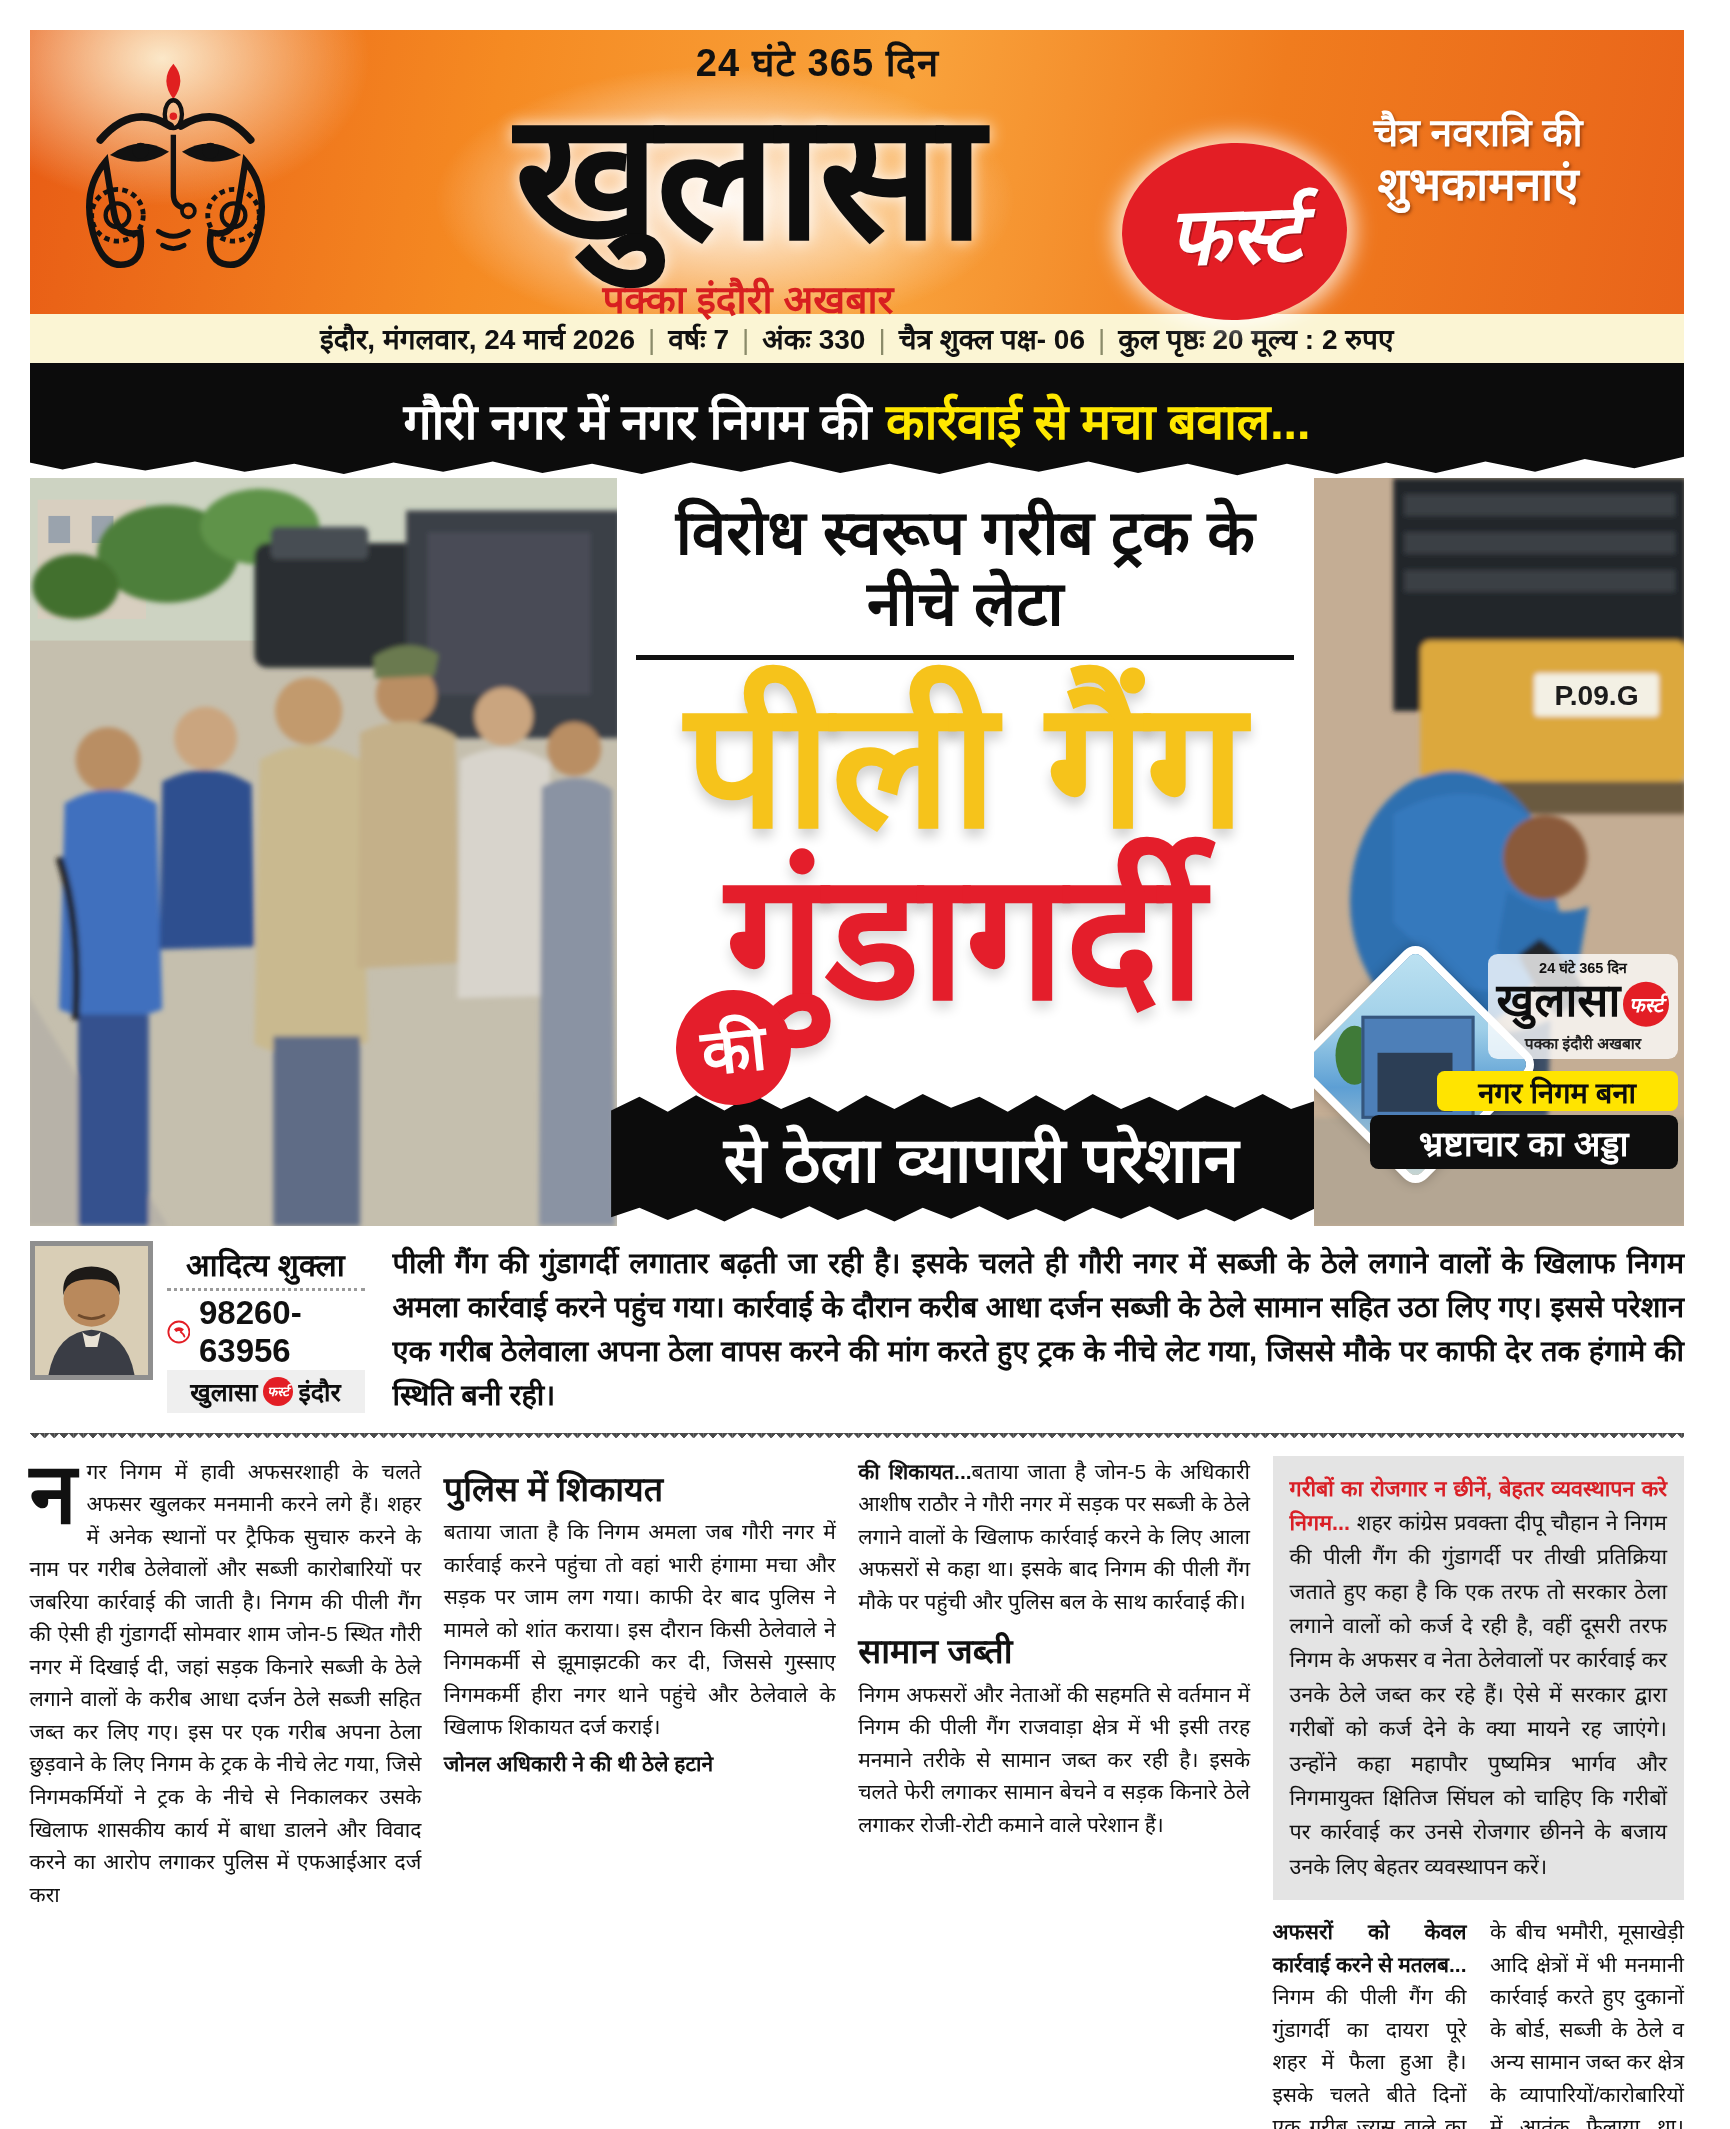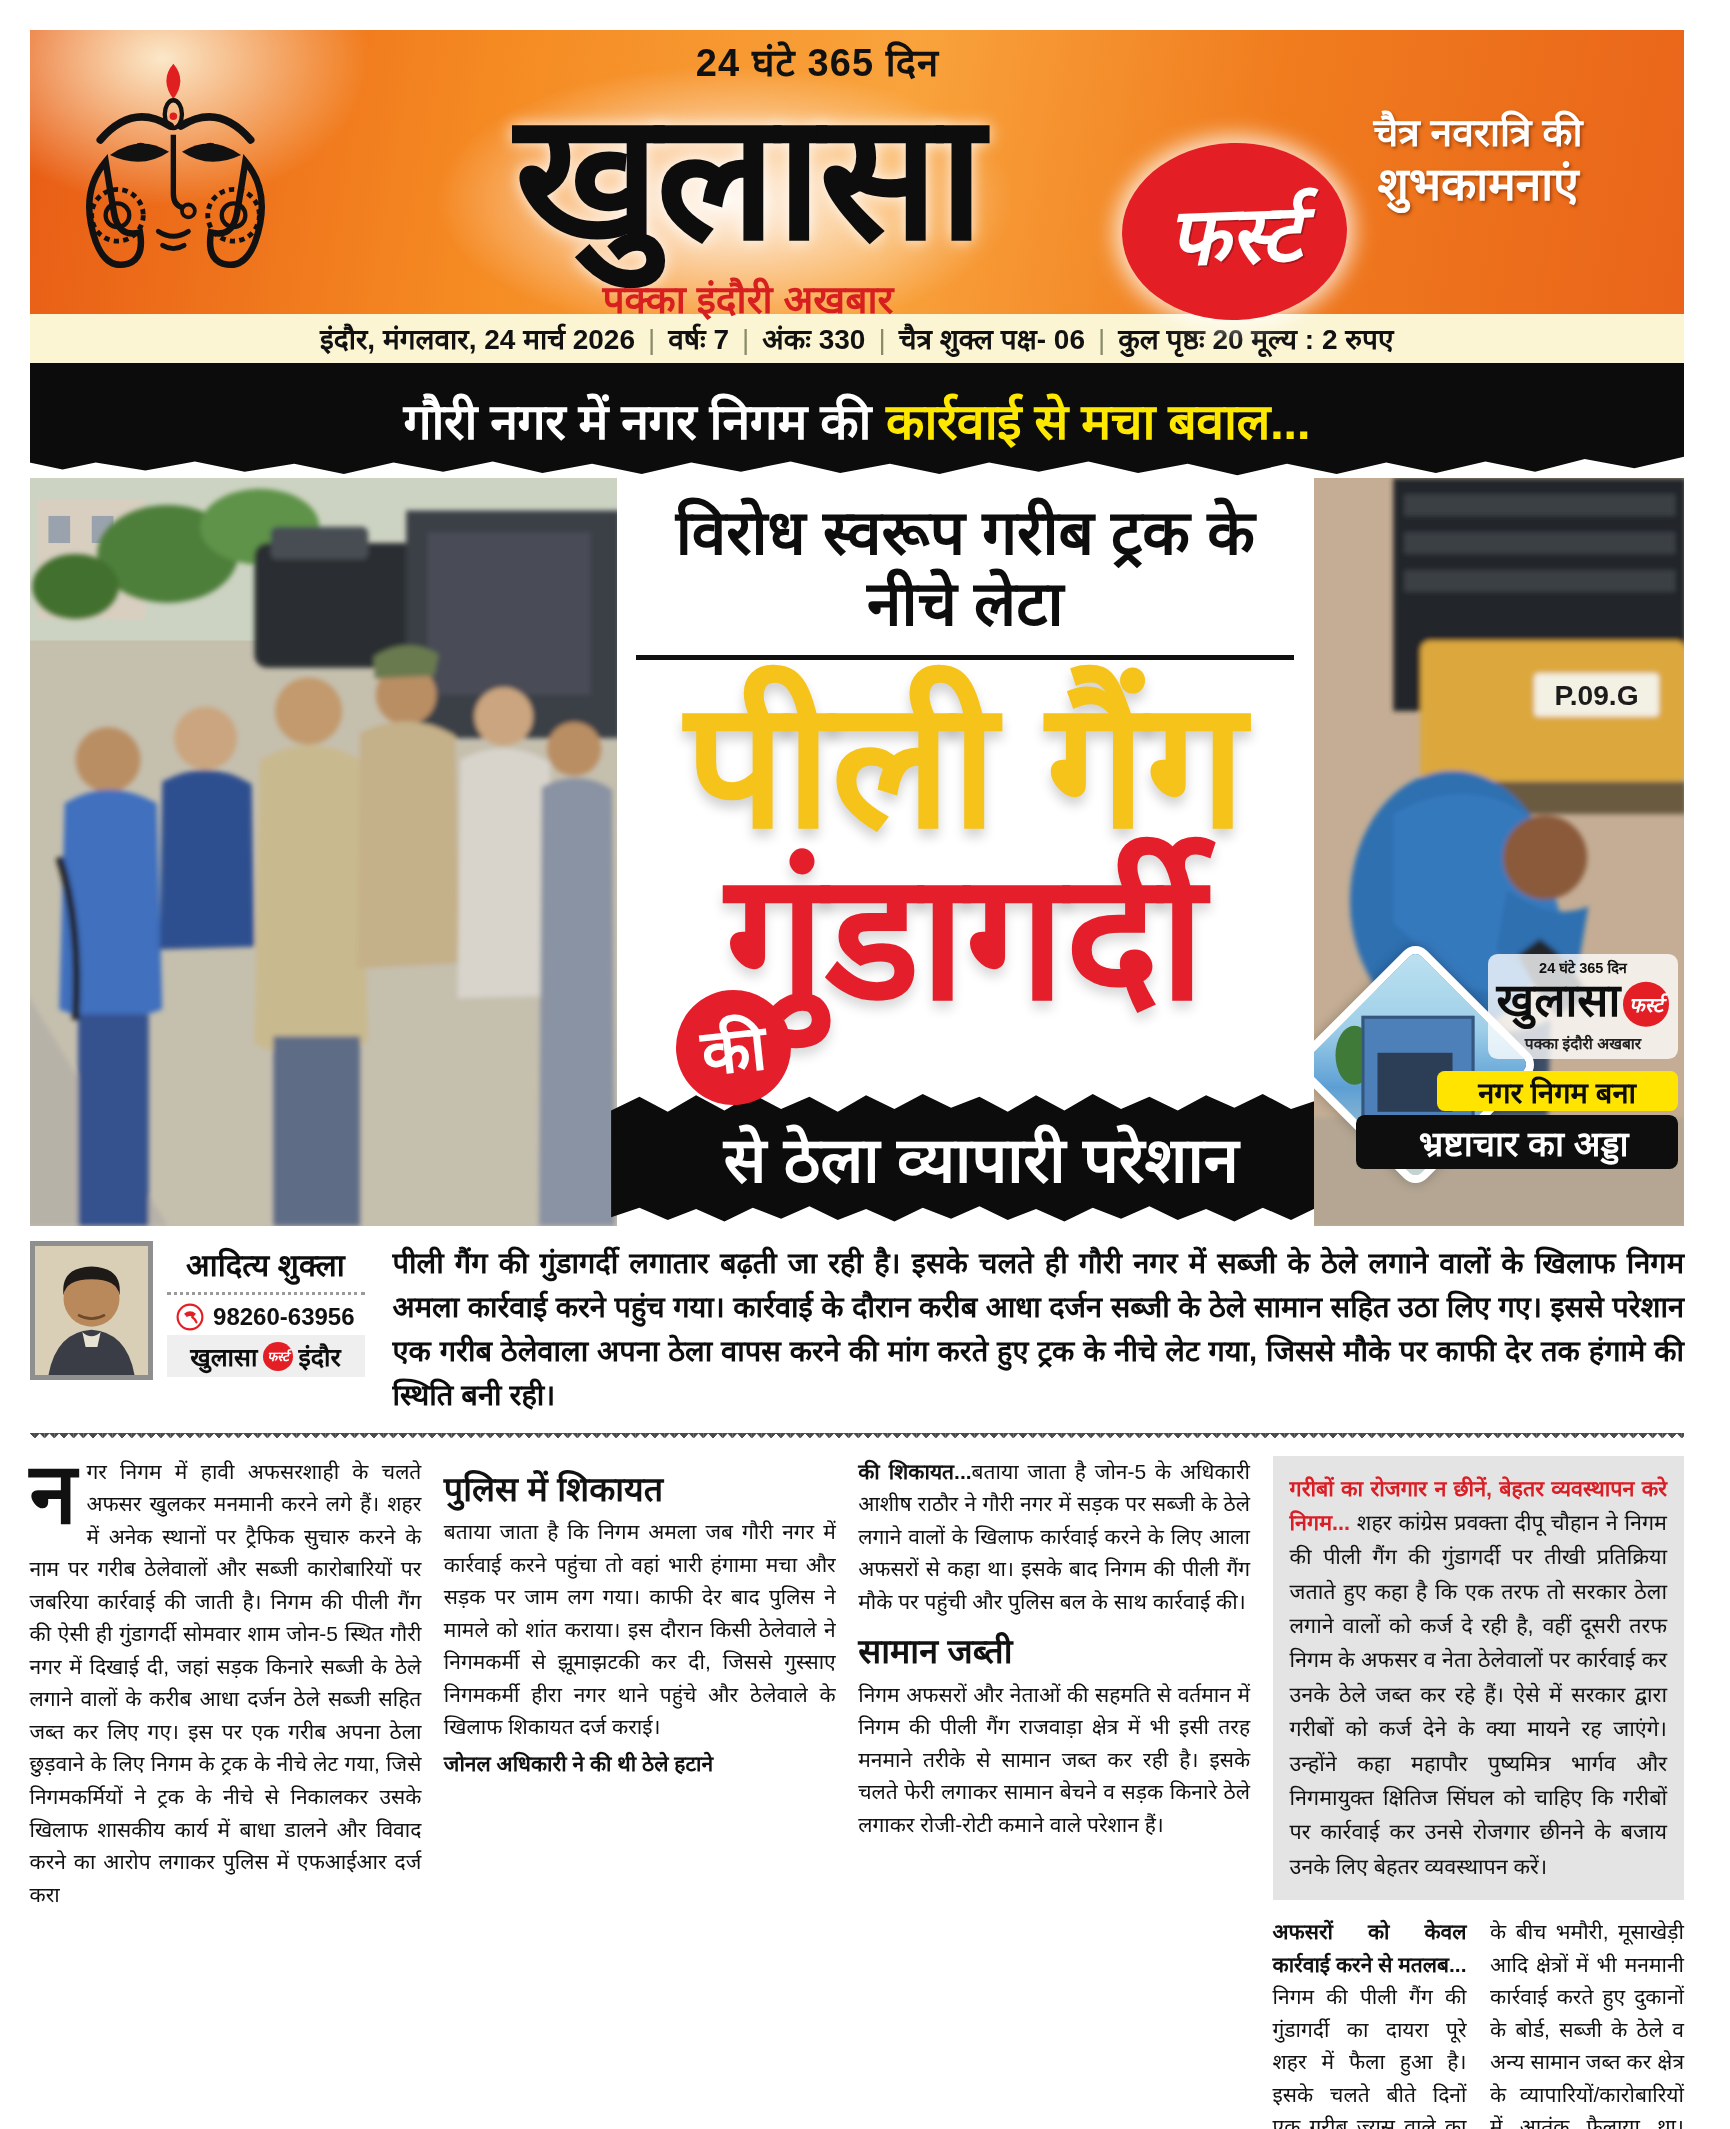--- a/index.html
+++ b/index.html
@@ -72,31 +72,31 @@
   .badge-logo{position:absolute;right:0;top:0;width:185px;text-align:center;background:rgba(255,255,255,.78);
     border-radius:9.7px;padding:3.2px 2.1px 5.4px;}
   .badge-tag{font-size:14.5px;font-weight:800;color:#111;}
   .badge-name{font-size:46px;font-weight:800;color:#0d0d0d;line-height:1.0;display:inline-block;}
   .badge-first{display:inline-block;background:#e31e25;color:#fff;border-radius:50%;font-size:20.4px;font-weight:800;
     font-style:italic;padding:8.6px 6.4px;transform:translateY(-4.3px);}
   .badge-sub{font-size:15.6px;font-weight:800;color:#222;margin-top:1.1px;}
   .badge-yellow{position:absolute;right:0;top:117px;width:241px;height:40px;background:#ffe400;border-radius:7.5px;
     display:flex;align-items:center;justify-content:center;font-size:29px;font-weight:800;color:#0d0d0d;}
   .badge-black{position:absolute;right:0;top:161px;width:308px;height:54px;background:#0e0e0e;border-radius:8.6px;
-    display:flex;align-items:center;justify-content:center;font-size:35px;font-weight:800;color:#fff;padding-left:14px;}
+    display:flex;align-items:center;justify-content:center;font-size:35px;font-weight:800;color:#fff;}
 
   
   .intro-row{display:flex;gap:28px;margin-top:15px;align-items:flex-start;}
   .author-box{width:335px;display:flex;gap:14px;align-items:stretch;}
   .author-photo{width:113px;height:129px;border:5.4px solid #8f8f8f;flex:none;}
   .author-photo svg{display:block;width:100%;height:100%;}
   .author-meta{flex:1;display:flex;flex-direction:column;justify-content:space-between;padding:2.1px 0;}
   .author-name{font-size:31px;font-weight:800;color:#0d0d0d;text-align:center;}
   .author-dots{border-top:3.2px dotted #9a9a9a;margin:3.2px 0;}
-  .author-phone{display:flex;align-items:center;justify-content:center;gap:8.6px;font-size:24px;font-weight:700;color:#111;}
+  .author-phone{display:flex;align-items:center;justify-content:center;gap:8.6px;font-size:33px;font-weight:700;color:#111;}
   .author-brand{background:#efefef;display:flex;align-items:center;justify-content:center;gap:5.4px;
     font-size:25px;font-weight:800;color:#0d0d0d;padding:4.3px 0;}
   .author-brand .mini-first{background:#e31e25;color:#fff;border-radius:50%;font-size:13px;font-weight:800;
     font-style:italic;padding:5.4px 4.3px;}
   .intro-text{flex:1;font-size:29px;font-weight:700;line-height:1.52;color:#0d0d0d;text-align:justify;}
 
   .zigzag{height:9.7px;margin:16px 0 13px;
     background:
       linear-gradient(135deg,#4a4a4a 25%,transparent 25%) -4.8px 0/9.7px 9.7px,
       linear-gradient(225deg,#4a4a4a 25%,transparent 25%) -4.8px 0/9.7px 9.7px;}

